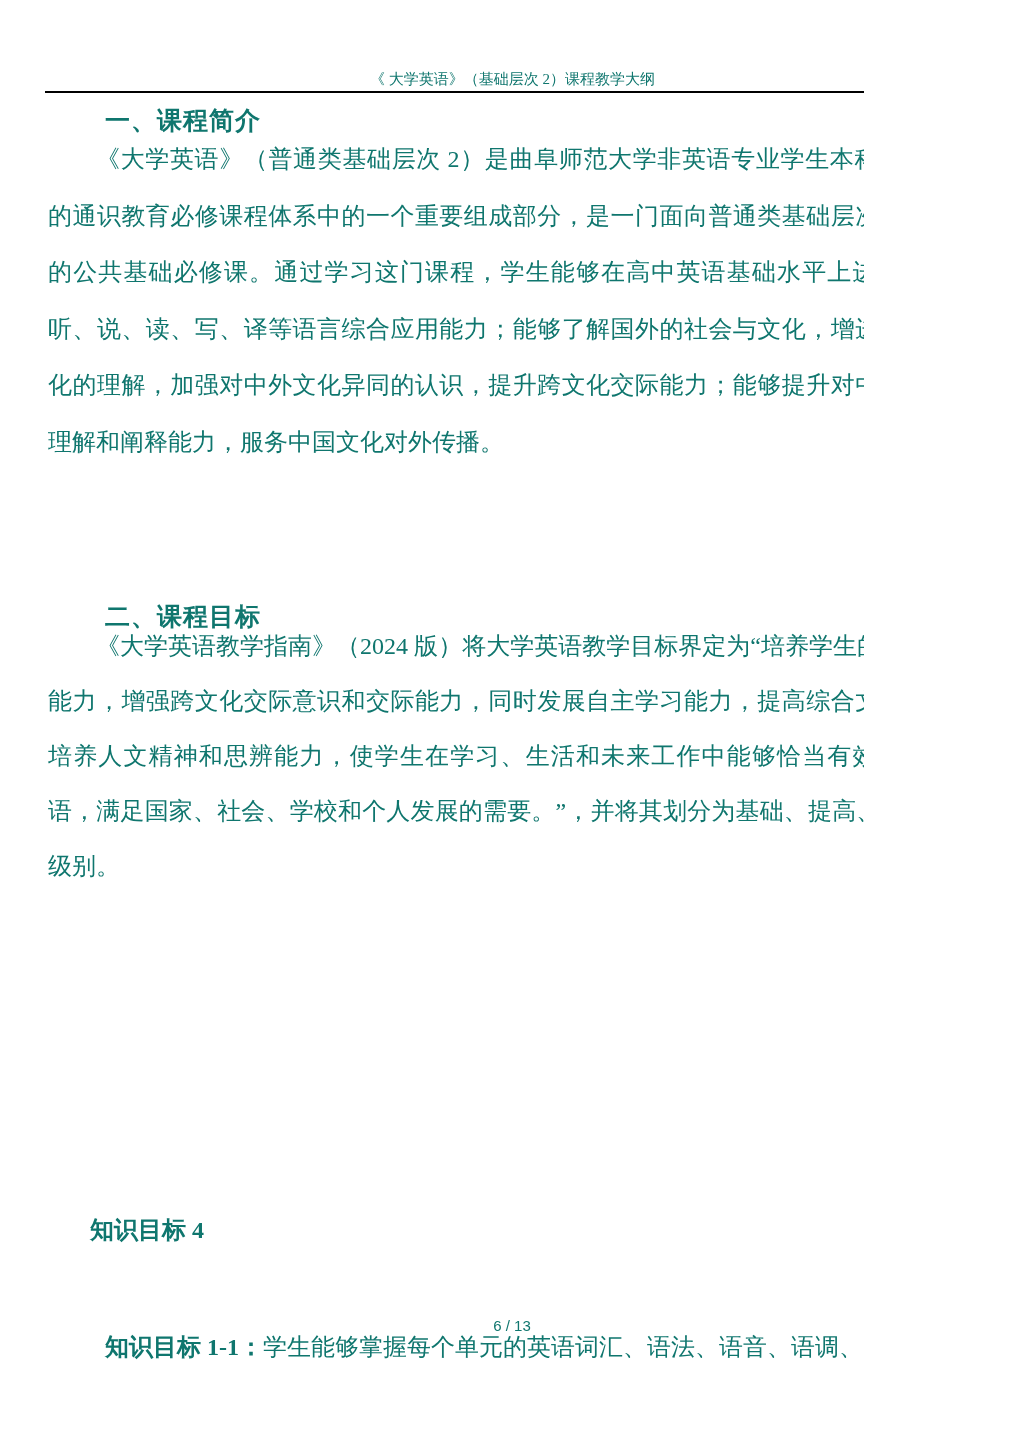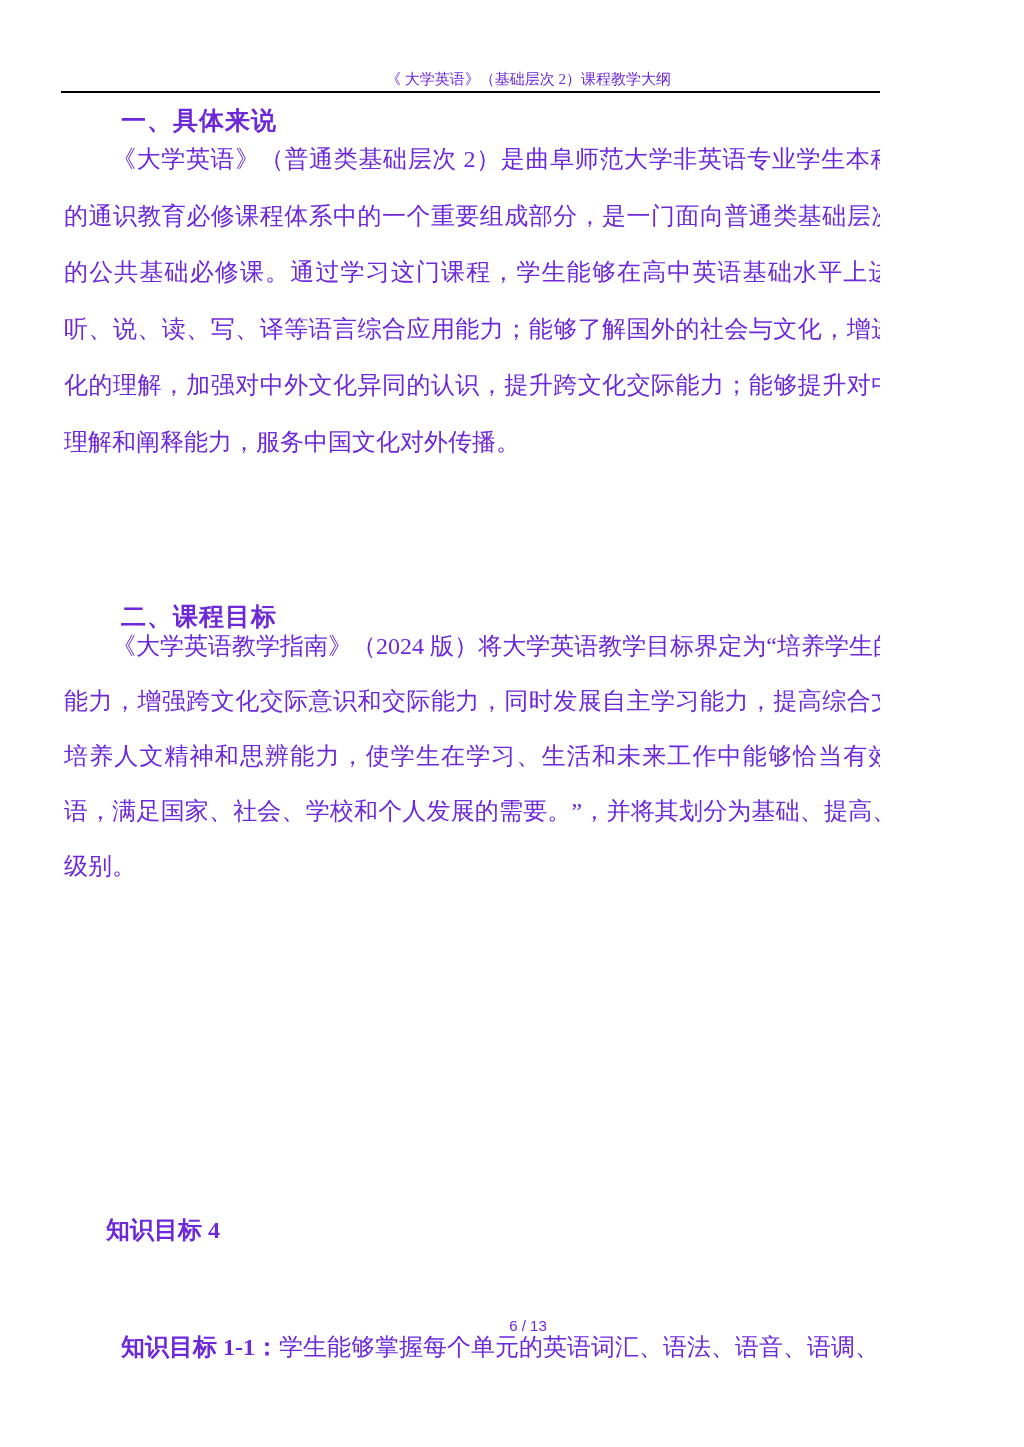--- a/index.html
+++ b/index.html
@@ -5,24 +5,23 @@
   html, body {
     margin: 0;
     padding: 0;
     background: #ffffff;
   }
   .page {
     position: relative;
     width: 864px;
     height: 1447px;
     background: #ffffff;
-    color: #6d28d9;
+    color: #0f766e;
     font-family: "Liberation Serif", "DejaVu Serif", serif;
     overflow: hidden;
-    margin-left: 16px;
   }
   .doc-header {
     position: absolute;
     top: 69px;
     left: 45px;
     width: 935px;
     text-align: center;
     font-size: 15px;
     line-height: 20px;
     padding-bottom: 2px;
@@ -86,21 +85,21 @@
 </style>
 </head>
 <body>
 
 <div class="page">
 
   <div class="doc-header">
     <span>《 大学英语》（基础层次 2）课程教学大纲</span>
   </div>
 
-  <div class="section-heading heading-1">一、具体来说</div>
+  <div class="section-heading heading-1">一、课程简介</div>
 
   <div class="para para-1">《大学英语》（普通类基础层次 2）是曲阜师范大学非英语专业学生本科教育阶段的通识教育必修课程体系中的一个重要组成部分，是一门面向普通类基础层次班级学生的公共基础必修课。通过学习这门课程，学生能够在高中英语基础水平上进一步提高听、说、读、写、译等语言综合应用能力；能够了解国外的社会与文化，增进对不同文化的理解，加强对中外文化异同的认识，提升跨文化交际能力；能够提升对中国文化的理解和阐释能力，服务中国文化对外传播。</div>
 
   <div class="section-heading heading-2">二、课程目标</div>
 
   <div class="para para-2">《大学英语教学指南》（2024 版）将大学英语教学目标界定为“培养学生的英语应用能力，增强跨文化交际意识和交际能力，同时发展自主学习能力，提高综合文化素养，培养人文精神和思辨能力，使学生在学习、生活和未来工作中能够恰当有效地使用英语，满足国家、社会、学校和个人发展的需要。”，并将其划分为基础、提高、发展三个级别。</div>
 
 
   <div class="obj-title">知识目标 4</div>
 

